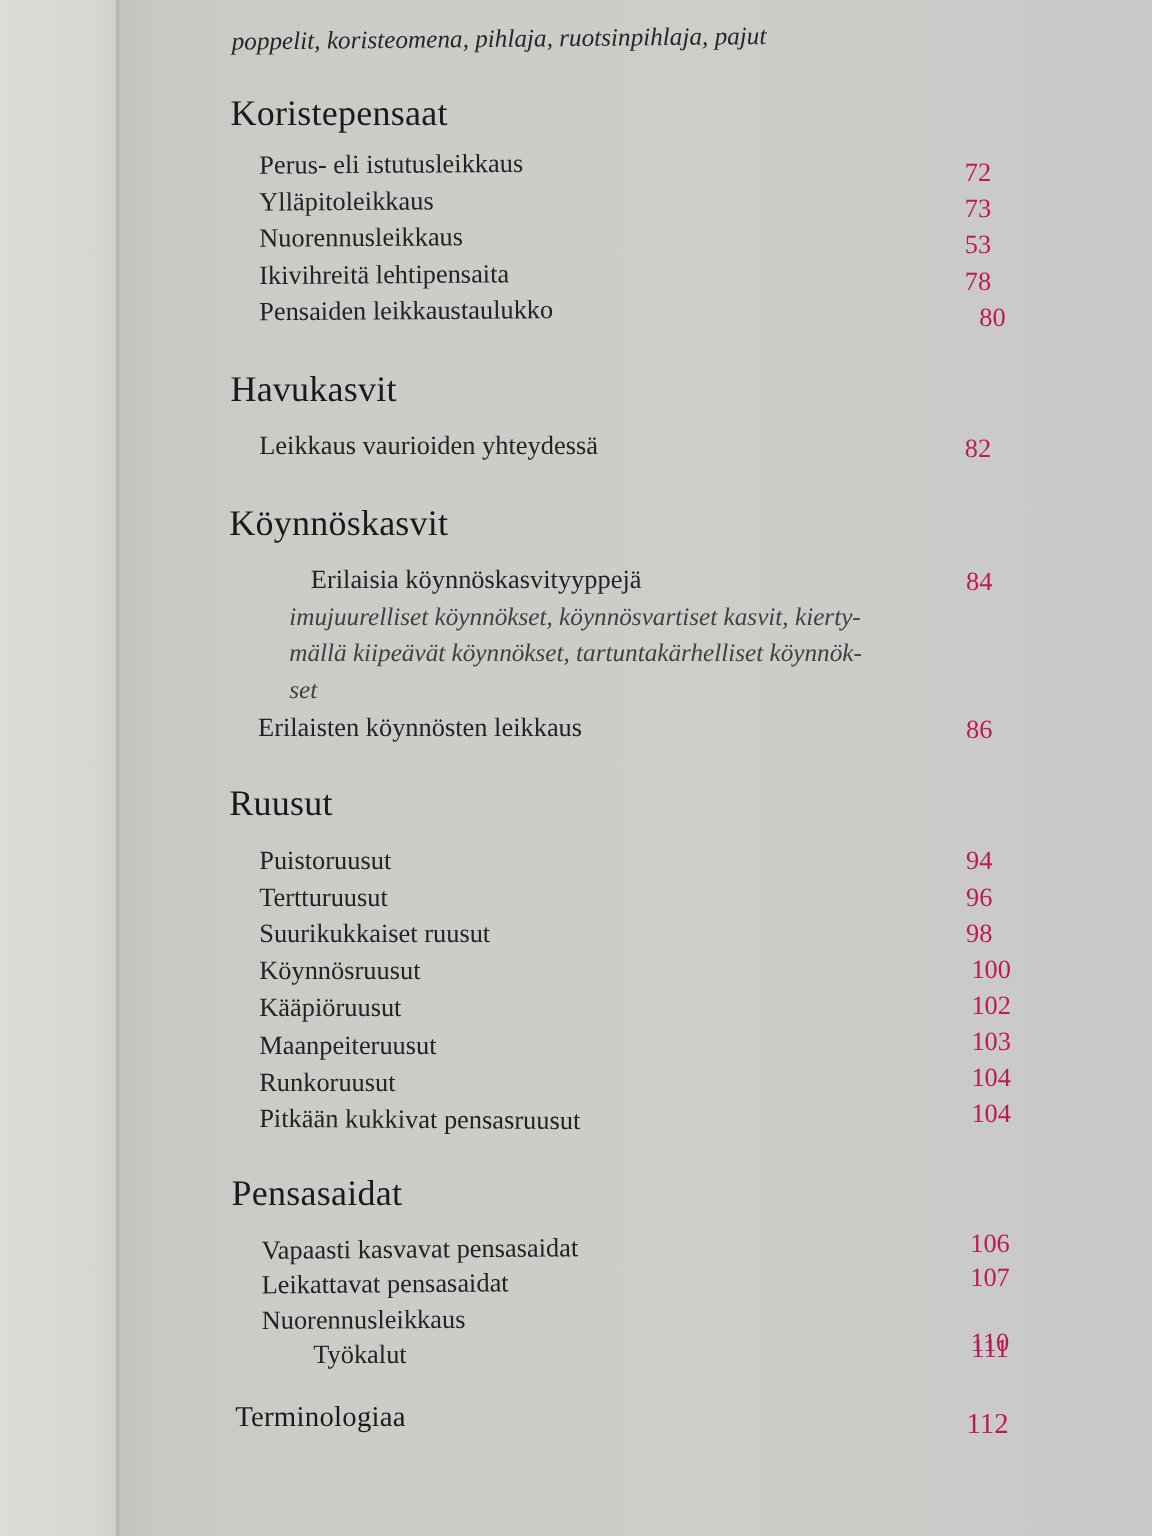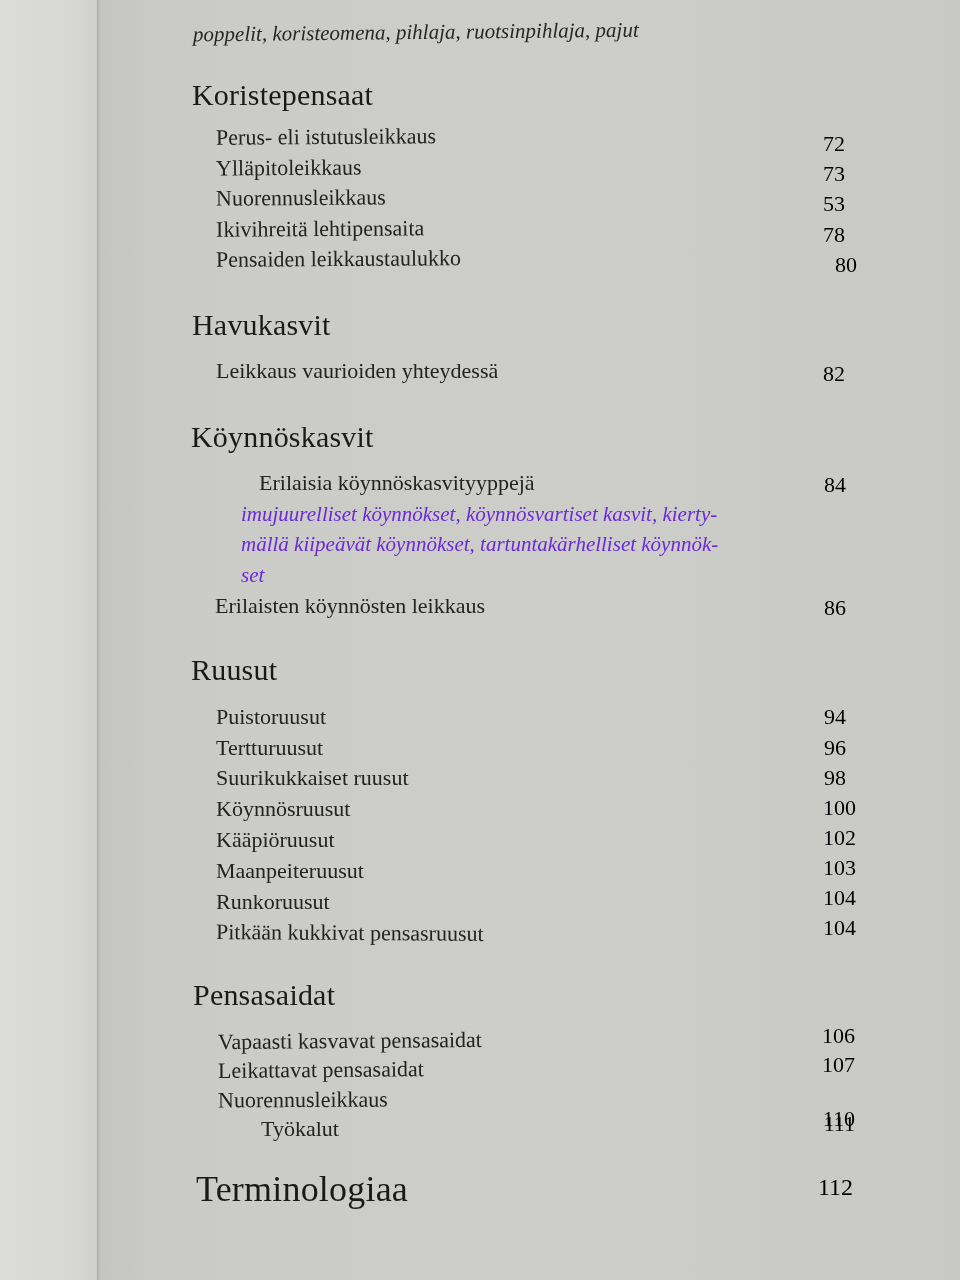--- a/index.html
+++ b/index.html
@@ -53,27 +53,27 @@
       color: #1a1a1a;
       letter-spacing: 0.2px;
     }
     .entry {
       font-size: 22px;
       color: #232323;
     }
     .entry-sub {
       font-style: italic;
       font-size: 21px;
-      color: #6d28d9;
+      color: #404040;
     }
     .page-num {
       position: absolute;
       font-size: 22px;
-      color: #000000;
-      text-align: right;
+      color: #be185d;
+      text-align: center;
       width: 60px;
     }
     .page-num.big {
       font-size: 24px;
     }
   </style>
 </head>
 <body>
 
 <div class="left-page"></div>
@@ -129,14 +129,14 @@
 <div class="toc-line section-heading" style="left:193px; top:978px;">Pensasaidat</div>
 <div class="toc-line entry" style="left:218px; top:1028px; transform:rotate(-0.5deg);">Vapaasti kasvavat pensasaidat</div>
 <div class="page-num" style="left:795px; top:1023px;">106</div>
 <div class="toc-line entry" style="left:218px; top:1057px; transform:rotate(-0.5deg);">Leikattavat pensasaidat</div>
 <div class="page-num" style="left:795px; top:1052px;">107</div>
 <div class="toc-line entry" style="left:218px; top:1087px; transform:rotate(-0.3deg);">Nuorennusleikkaus</div>
 <div class="page-num" style="left:795px; top:1082px;margin-top:24px;">110</div>
 <div class="toc-line entry" style="left:218px; top:1116px;margin-left:43px;">Työkalut</div>
 <div class="page-num" style="left:795px; top:1111px;">111</div>
 
-<div class="toc-line section-heading" style="left:196px; top:1168px; font-size:36px;">Terminologiaa</div>
+<div class="toc-line section-heading" style="left:196px; top:1168px; font-size:24px;">Terminologiaa</div>
 <div class="page-num big" style="left:793px; top:1174px;">112</div>
 
 </body></html>

